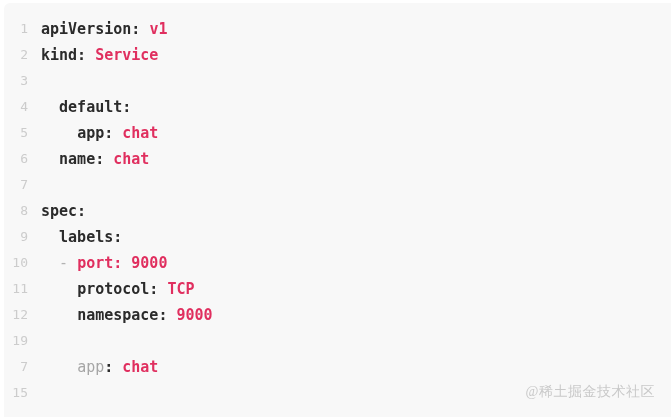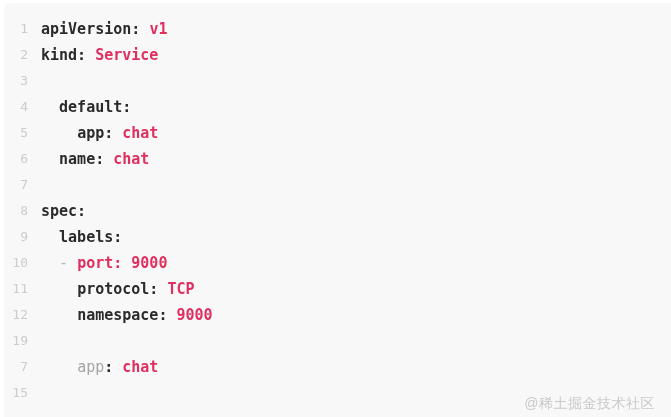--- a/index.html
+++ b/index.html
@@ -47,22 +47,22 @@
   }
   .tok-key   { color: var(--c-key, #2b2b2b);     font-weight: 700; }
   .tok-val   { color: var(--c-value, #e02f5f);   font-weight: 700; }
   .tok-dim   { color: var(--c-dim-key, #a6a6a6); font-weight: 400; }
   .tok-bullet{ color: var(--c-bullet, #b3b3b3);  font-weight: 400; }
   .tok-colon { color: var(--c-colon, #2b2b2b);   font-weight: 700; }
   .tok-sp    { color: transparent; }
   .watermark {
     position: absolute;
     right: 16px;
-    bottom: 4px;
-    font-family: Liberation Sans, sans-serif;
+    bottom: 16px;
+    font-family: Liberation Serif, serif;
     font-size: 14px;
     color: var(--c-watermark, #c9c9c9);
     letter-spacing: 0.5px;
     user-select: none;
   }
 </style>
 </head>
 <body>
 
 <div class="code-panel">

